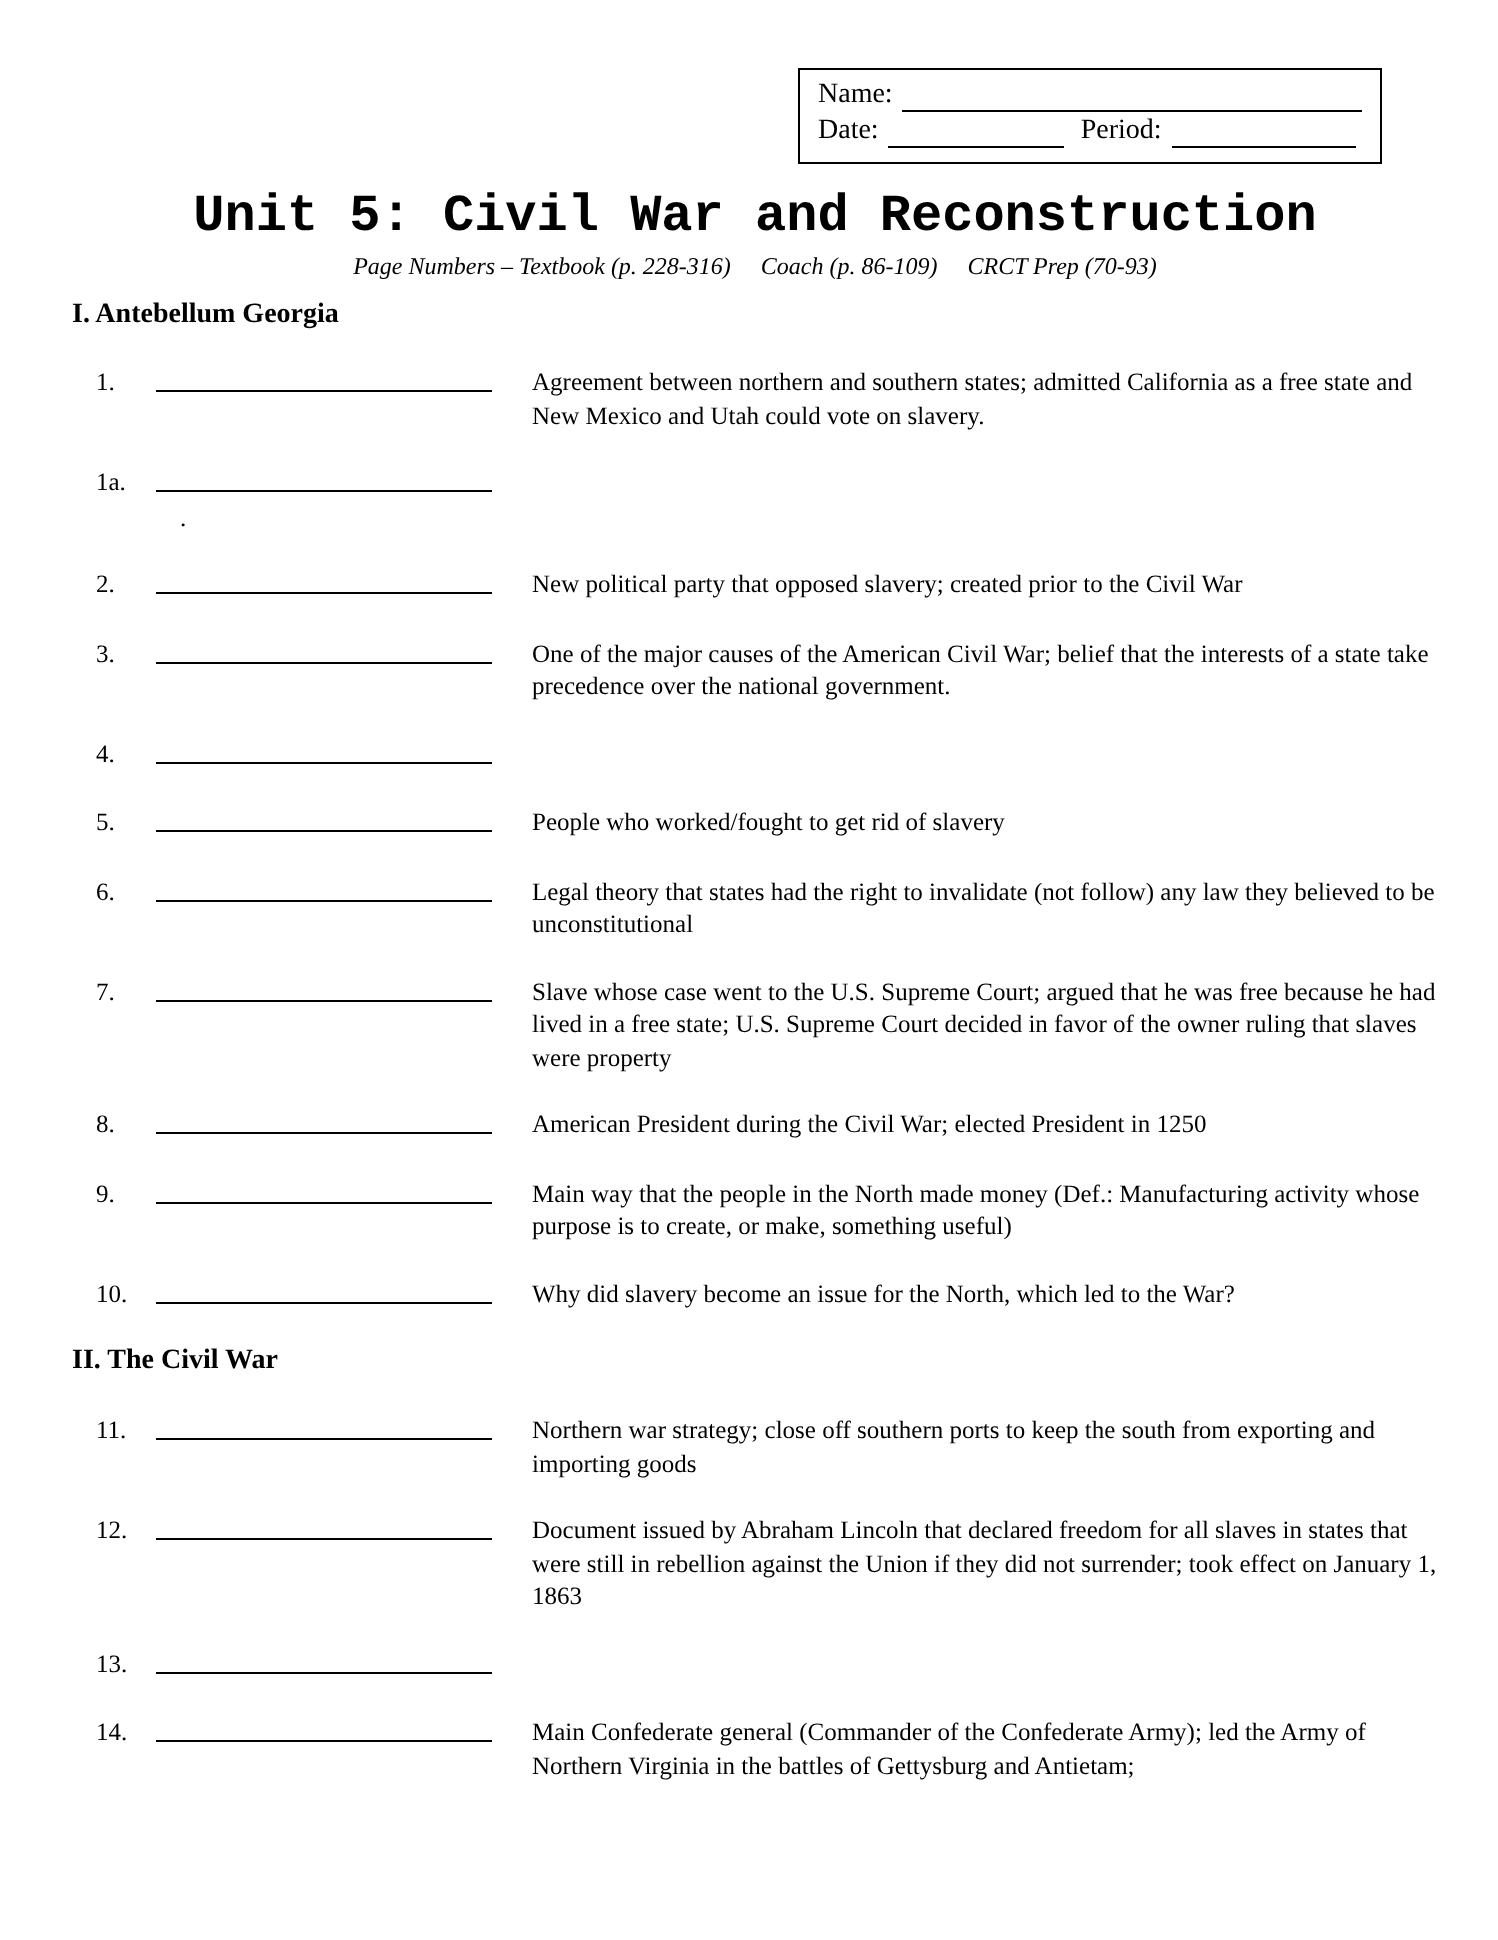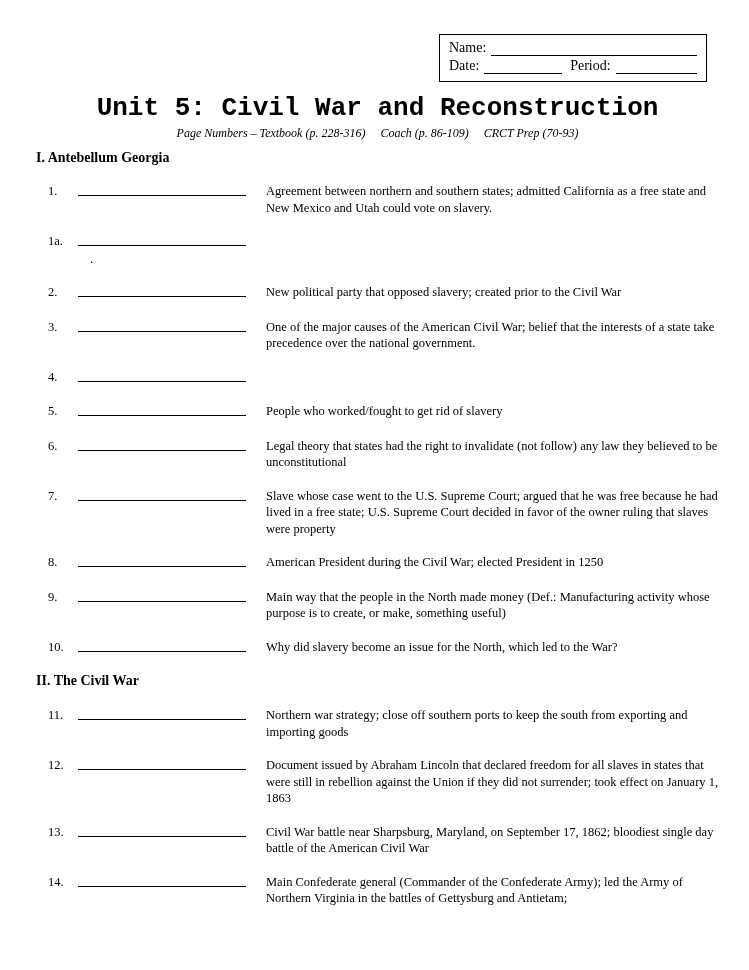--- a/index.html
+++ b/index.html
@@ -6,21 +6,21 @@
   html, body { background:#ffffff; }
   body {
     width:749px; height:970px;
     font-family:"Liberation Serif", "DejaVu Serif", serif;
     color:#000; overflow:hidden;
   }
   .page { padding:34px 30px 0 36px; }
 
   
   .name-box {
-    width:268px; margin-left:auto; margin-right:12px;
+    width:292px; margin-left:auto; margin-right:28px;
     border:1px solid #000; padding:5px 9px 7px 9px;
     font-size:14px;
   }
   .nb-row { display:flex; align-items:flex-end; margin-top:2px; }
   .nb-row:first-child { margin-top:0; }
   .nb-label { white-space:nowrap; }
   .nb-line { display:inline-block; border-bottom:1px solid #000; height:14px; margin-left:5px; }
   .nb-line.grow { flex:1; }
   .nb-line.fixed1 { width:88px; margin-right:8px; }
   .nb-line.fixed2 { width:92px; }
@@ -155,21 +155,20 @@
 
     <div class="item-row">
       <div class="col-num">12.</div>
       <div class="col-blank"><span class="blank"></span></div>
       <div class="col-desc">Document issued by Abraham Lincoln that declared freedom for all slaves in states that were still in rebellion against the Union if they did not surrender; took effect on January 1, 1863</div>
     </div>
 
     <div class="item-row">
       <div class="col-num">13.</div>
       <div class="col-blank"><span class="blank"></span></div>
-      <div class="col-desc">Civil War battle near Sharpsburg, Maryland, on September 17, 1862; bloodiest single day battle of the American Civil War</div>
     </div>
 
     <div class="item-row">
       <div class="col-num">14.</div>
       <div class="col-blank"><span class="blank"></span></div>
       <div class="col-desc">Main Confederate general (Commander of the Confederate Army); led the Army of Northern Virginia in the battles of Gettysburg and Antietam;</div>
     </div>
 
   </div>
 

